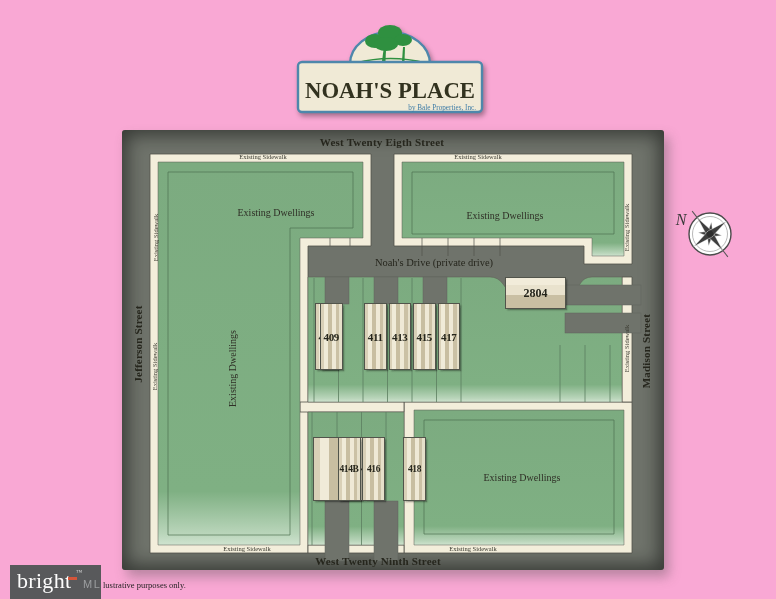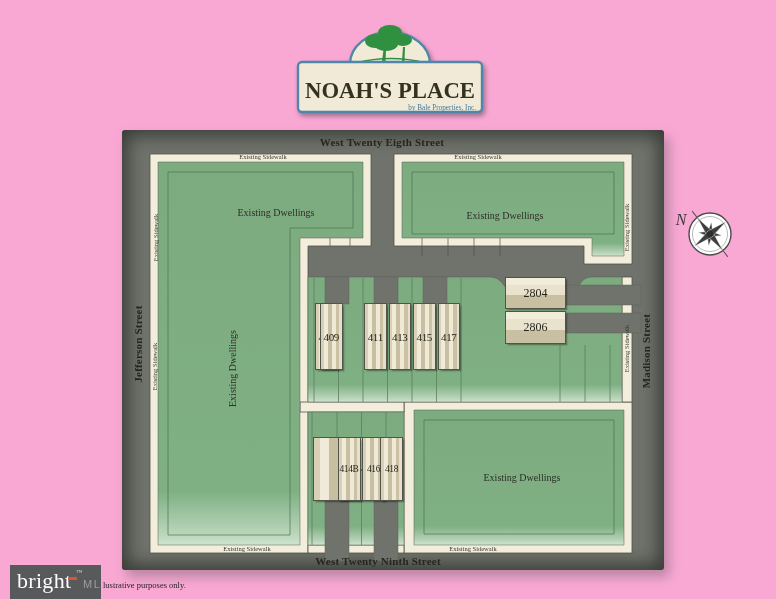--- a/index.html
+++ b/index.html
@@ -18,21 +18,21 @@
   
   .lbl{position:absolute;color:#2c2c23;text-align:center;line-height:1.1;white-space:nowrap;}
   .v{transform:rotate(-90deg);}
   .street{font-size:11px;font-weight:bold;letter-spacing:.2px;color:#26261d;}
   .dwell{font-size:10px;color:#2f2f26;}
   .sw-lbl{font-size:6.5px;color:#3a3a30;}
   .drive-lbl{font-size:10.5px;color:#26261d;}
 
   
   .bldg{position:absolute;display:flex;align-items:center;justify-content:center;
-        border:1.6px solid #51544b;box-sizing:border-box;color:#26261c;font-weight:400;
+        border:1.6px solid #51544b;box-sizing:border-box;color:#26261c;font-weight:700;
         font-family:"Liberation Serif",serif;box-shadow:1.5px 1.5px 1.5px rgba(0,0,0,.3);}
   .bn{width:22.5px;height:67px;top:303px;font-size:11px;letter-spacing:-.3px;
       background:linear-gradient(90deg,#d9d0b7 0 12%,#f0ebd8 12% 32%,#c8bea1 32% 52%,#efe9d6 52% 72%,#cbc1a5 72% 88%,#e6e0ca 88% 100%);}
   .bs{width:23px;height:64px;top:437px;font-size:9.5px;letter-spacing:-.4px;
       background:linear-gradient(90deg,#d9d0b7 0 12%,#f0ebd8 12% 32%,#c8bea1 32% 52%,#efe9d6 52% 72%,#cbc1a5 72% 88%,#e6e0ca 88% 100%);}
   .be{left:505px;width:61px;font-size:12px;
       background:linear-gradient(180deg,#f2ecda 0 22%,#e9e2cd 22% 58%,#c9bfa3 58% 100%);}
 
   
   .compass{position:absolute;left:668px;top:196px;}
@@ -141,20 +141,21 @@
       <rect x="374" y="501" width="24" height="60"></rect>
       <rect x="565" y="285" width="76" height="20"></rect>
       <rect x="565" y="313" width="76" height="20"></rect>
     </g>
   </svg>
 
   <span class="lbl street" style="left:282px;top:136px;width:200px;">West Twenty Eigth Street</span>
   <span class="lbl street" style="left:278px;top:555px;width:200px;">West Twenty Ninth Street</span>
   <span class="lbl street v" style="left:78px;top:338px;width:120px;">Jefferson Street</span>
   <span class="lbl street v" style="left:586px;top:345px;width:120px;">Madison Street</span>
+  <span class="lbl drive-lbl" style="left:334px;top:257px;width:200px;">Noah's Drive (private drive)</span>
 
   <span class="lbl dwell" style="left:176px;top:207px;width:200px;">Existing Dwellings</span>
   <span class="lbl dwell" style="left:405px;top:210px;width:200px;">Existing Dwellings</span>
   <span class="lbl dwell" style="left:422px;top:472px;width:200px;">Existing Dwellings</span>
   <span class="lbl dwell v" style="left:162px;top:363px;width:140px;">Existing Dwellings</span>
 
   <span class="lbl sw-lbl" style="left:213px;top:153px;width:100px;">Existing Sidewalk</span>
   <span class="lbl sw-lbl" style="left:428px;top:153px;width:100px;">Existing Sidewalk</span>
   <span class="lbl sw-lbl" style="left:197px;top:545px;width:100px;">Existing Sidewalk</span>
   <span class="lbl sw-lbl" style="left:423px;top:545px;width:100px;">Existing Sidewalk</span>
@@ -184,29 +185,26 @@
 
   <div class="bldg bs" style="left:313px;padding-left:48px;">
       <span>414A</span>
     </div>
   <div class="bldg bs" style="left:337.5px;">
       <span>414B</span>
     </div>
   <div class="bldg bs" style="left:362px;">
       <span>416</span>
     </div>
-  <div class="bldg bs" style="left:380px;">
+  <div class="bldg bs" style="left:403px;">
       <span>418</span>
     </div>
 
   <div class="bldg be" style="top:277px;height:32px;">
       <span>2804</span>
-    </div>
-  <div class="bldg be" style="top:311px;height:33px;">
-      <span>2806</span>
     </div>
 
   <svg class="compass" width="84" height="76" viewBox="0 0 84 76">
     <circle cx="42" cy="38" r="21" fill="#ffffff" stroke="#4b4b4b" stroke-width="1.4"></circle>
     <circle cx="42" cy="38" r="17.5" fill="none" stroke="#8a8a8a" stroke-width="0.6"></circle>
     <g transform="rotate(-38 42 38)">
       <line x1="42" y1="9" x2="42" y2="67" stroke="#555555" stroke-width="1"></line>
       <g fill="#3e3e3e" stroke="#ffffff" stroke-width="0.4">
         <g transform="rotate(45 42 38)">
           <path d="M42,26 L45,38 L39,38 Z"></path>

